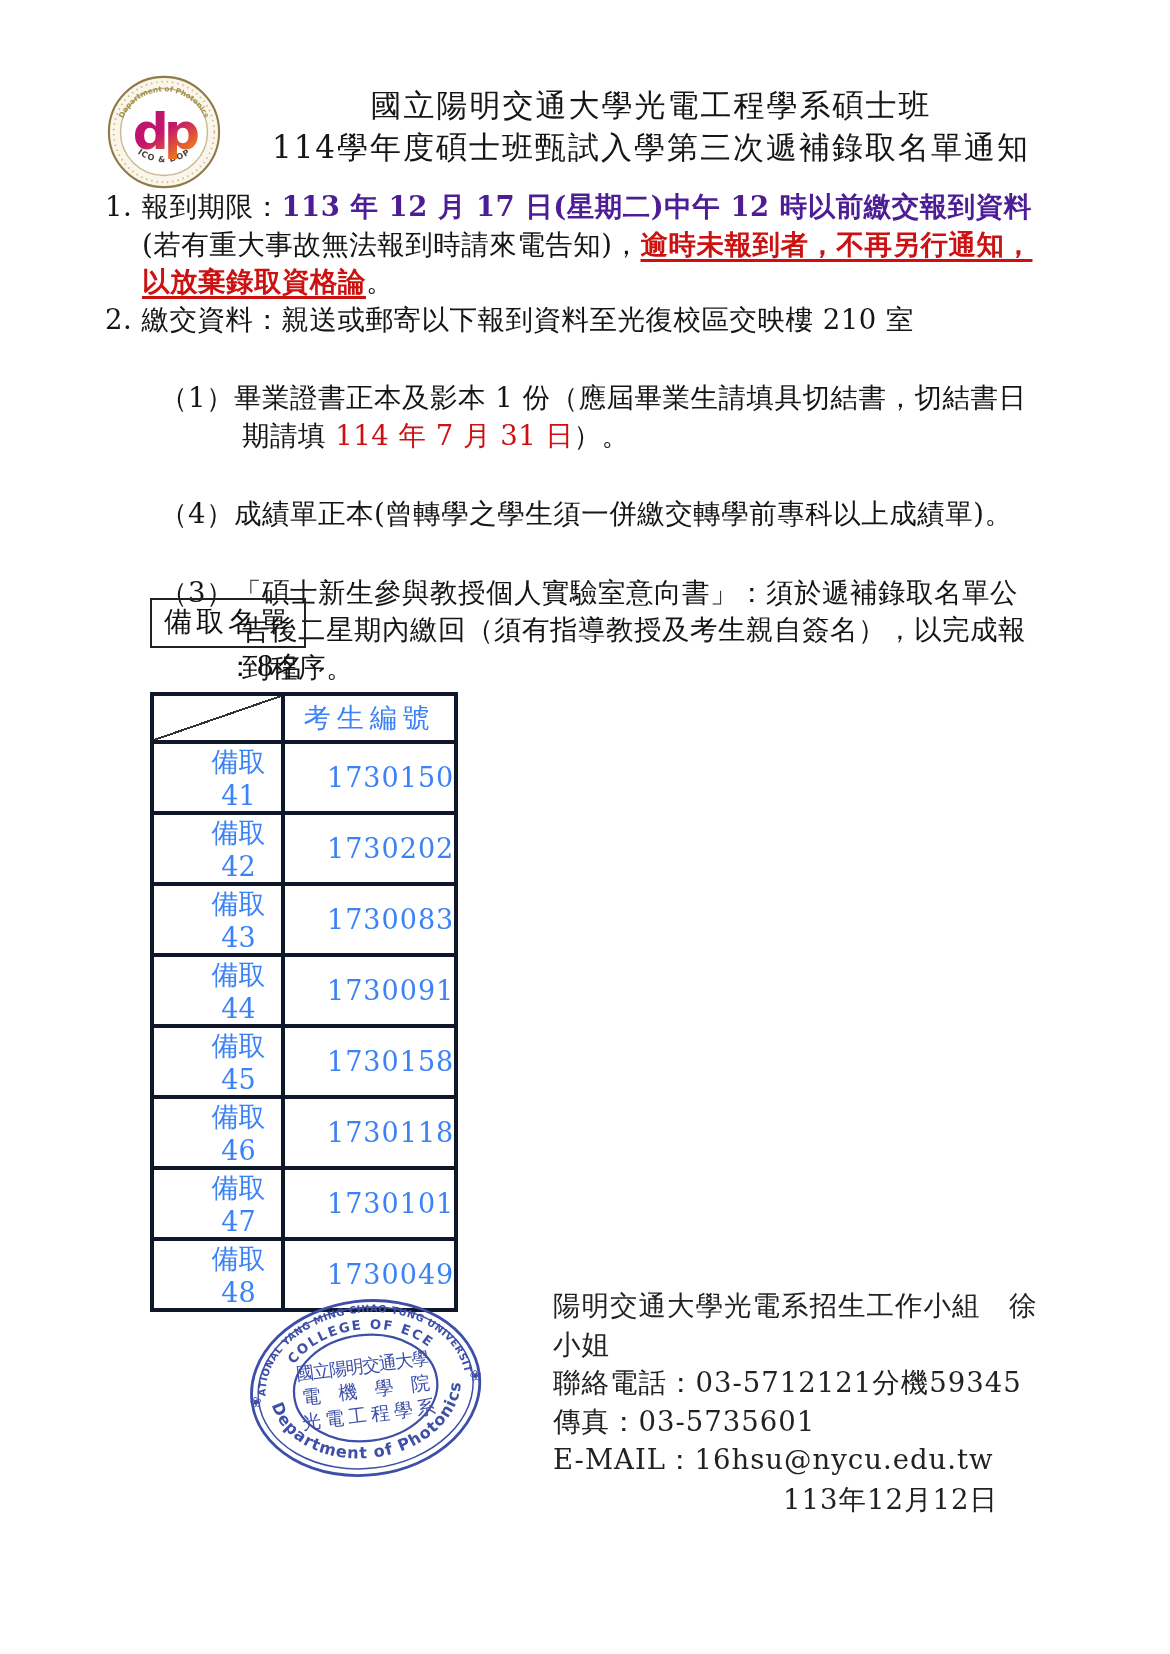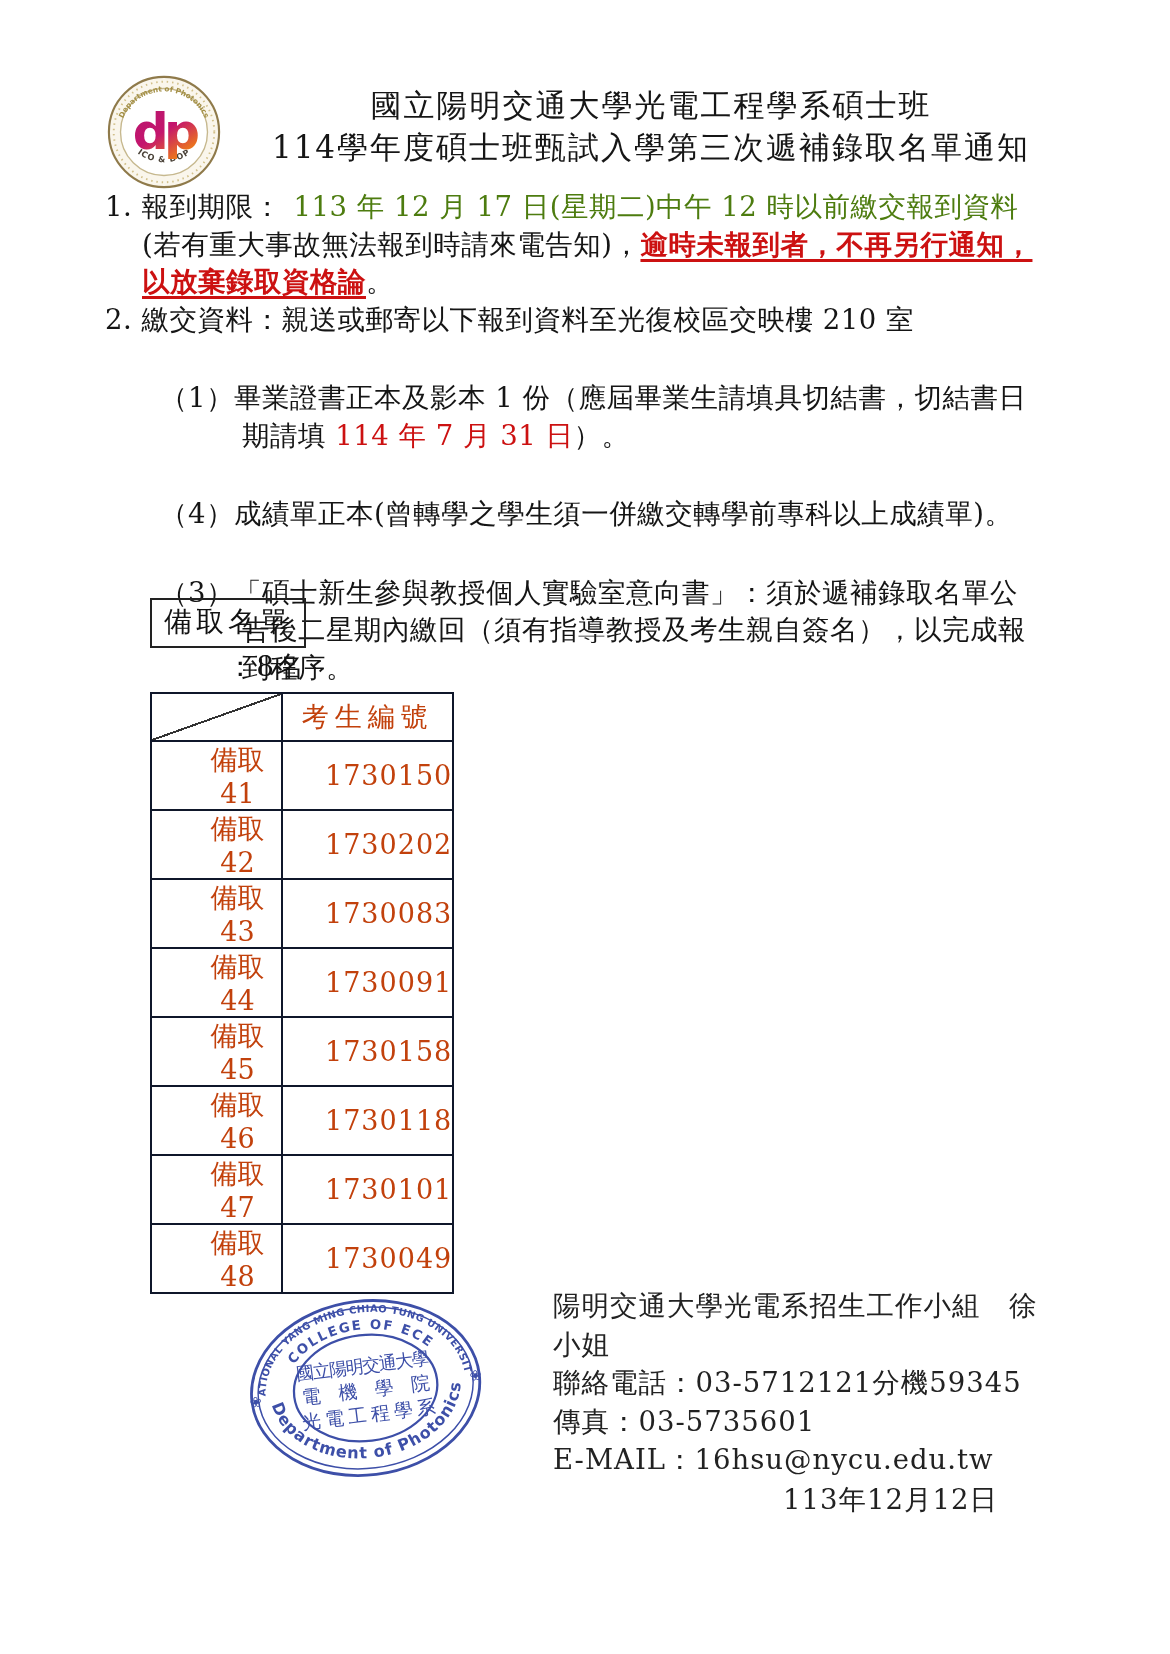--- a/index.html
+++ b/index.html
@@ -24,42 +24,42 @@
 
   
   .content {
     position:absolute; left:105px; top:188px; width:930px;
     font-size:27.5px; line-height:37.5px; color:#151515;
     letter-spacing:0.5px;
   }
   .item    { padding-left:37px;  text-indent:-37px; }
   .subitem { padding-left:137px; text-indent:-82px;margin-top:41px; }
   .seg-plain {}
-  .seg-blue-bold { color:#4d7c0f; font-weight:normal;margin-left:12px; }
+  .seg-blue-bold { color:#4c1d95; font-weight:bold; }
   .seg-red { color:#cc1111; }
   .seg-red-bold-underline {
     color:#cc1111; font-weight:bold;
     text-decoration:underline; text-decoration-thickness:2.5px; text-underline-offset:5px;
   }
 
   
   .waitlist-label-row {
     position:absolute; left:150px; top:598px;
     font-size:28px; display:flex; align-items:flex-end;flex-direction:column;
   }
   .waitlist-box {
     border:2px solid #222; padding:3px 12px 5px 12px; letter-spacing:4px;
   }
   .waitlist-count { margin-left:2px; letter-spacing:2px; }
 
   
   .roster { position:absolute; left:150px; top:692px; border-collapse:collapse; }
   .roster th, .roster td {
-    border:2px solid #0f172a; text-align:center; vertical-align:middle;
-    font-weight:normal; font-size:27px; color:#c2410c;
+    border:4px solid #0f172a; text-align:center; vertical-align:middle;
+    font-weight:normal; font-size:27px; color:#3b82f6;
   }
   .roster th { height:48px; }
   .roster td { height:39px;padding-left:42px; }
   .col-rank { width:131px; }
   .col-id   { width:159px; letter-spacing:1px; }
   .diag-cell {
     background-image:linear-gradient(to bottom right,
       transparent calc(50% - 1px), #333 calc(50% - 1px),
       #333 calc(50% + 1px), transparent calc(50% + 1px));
   }

